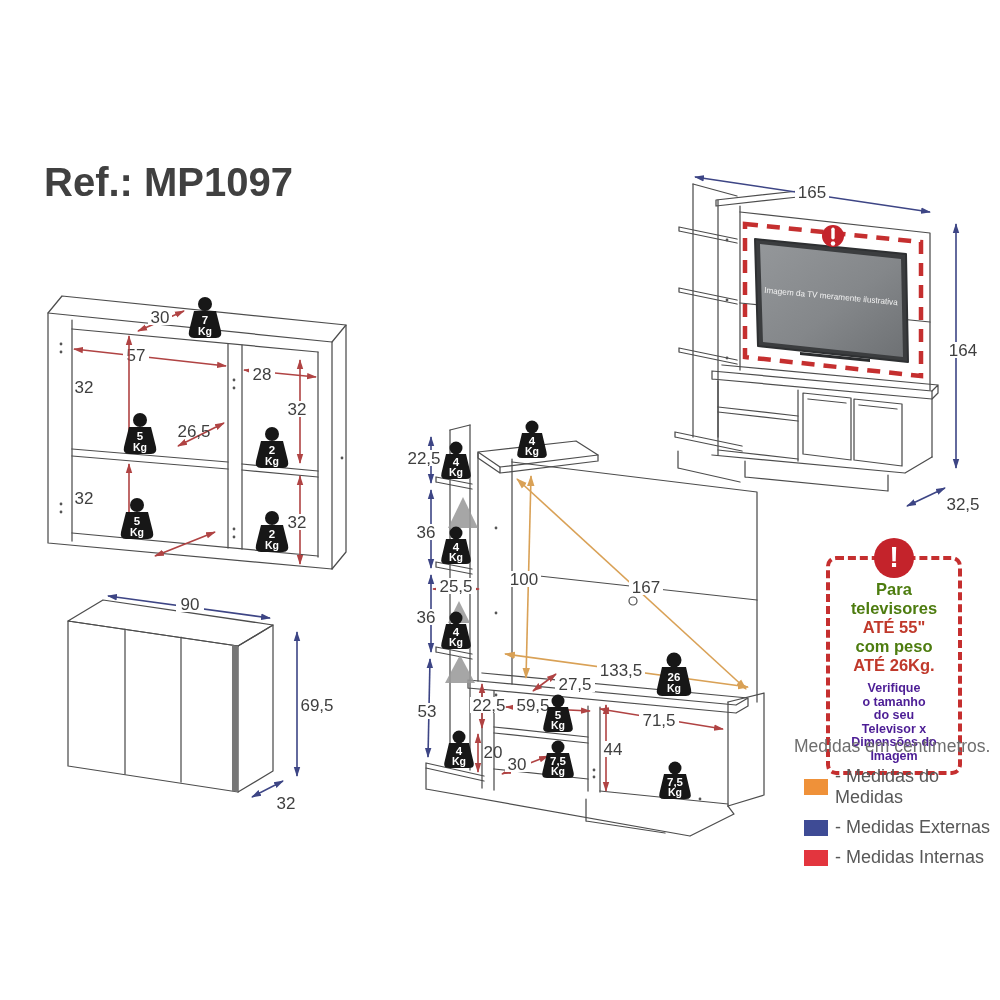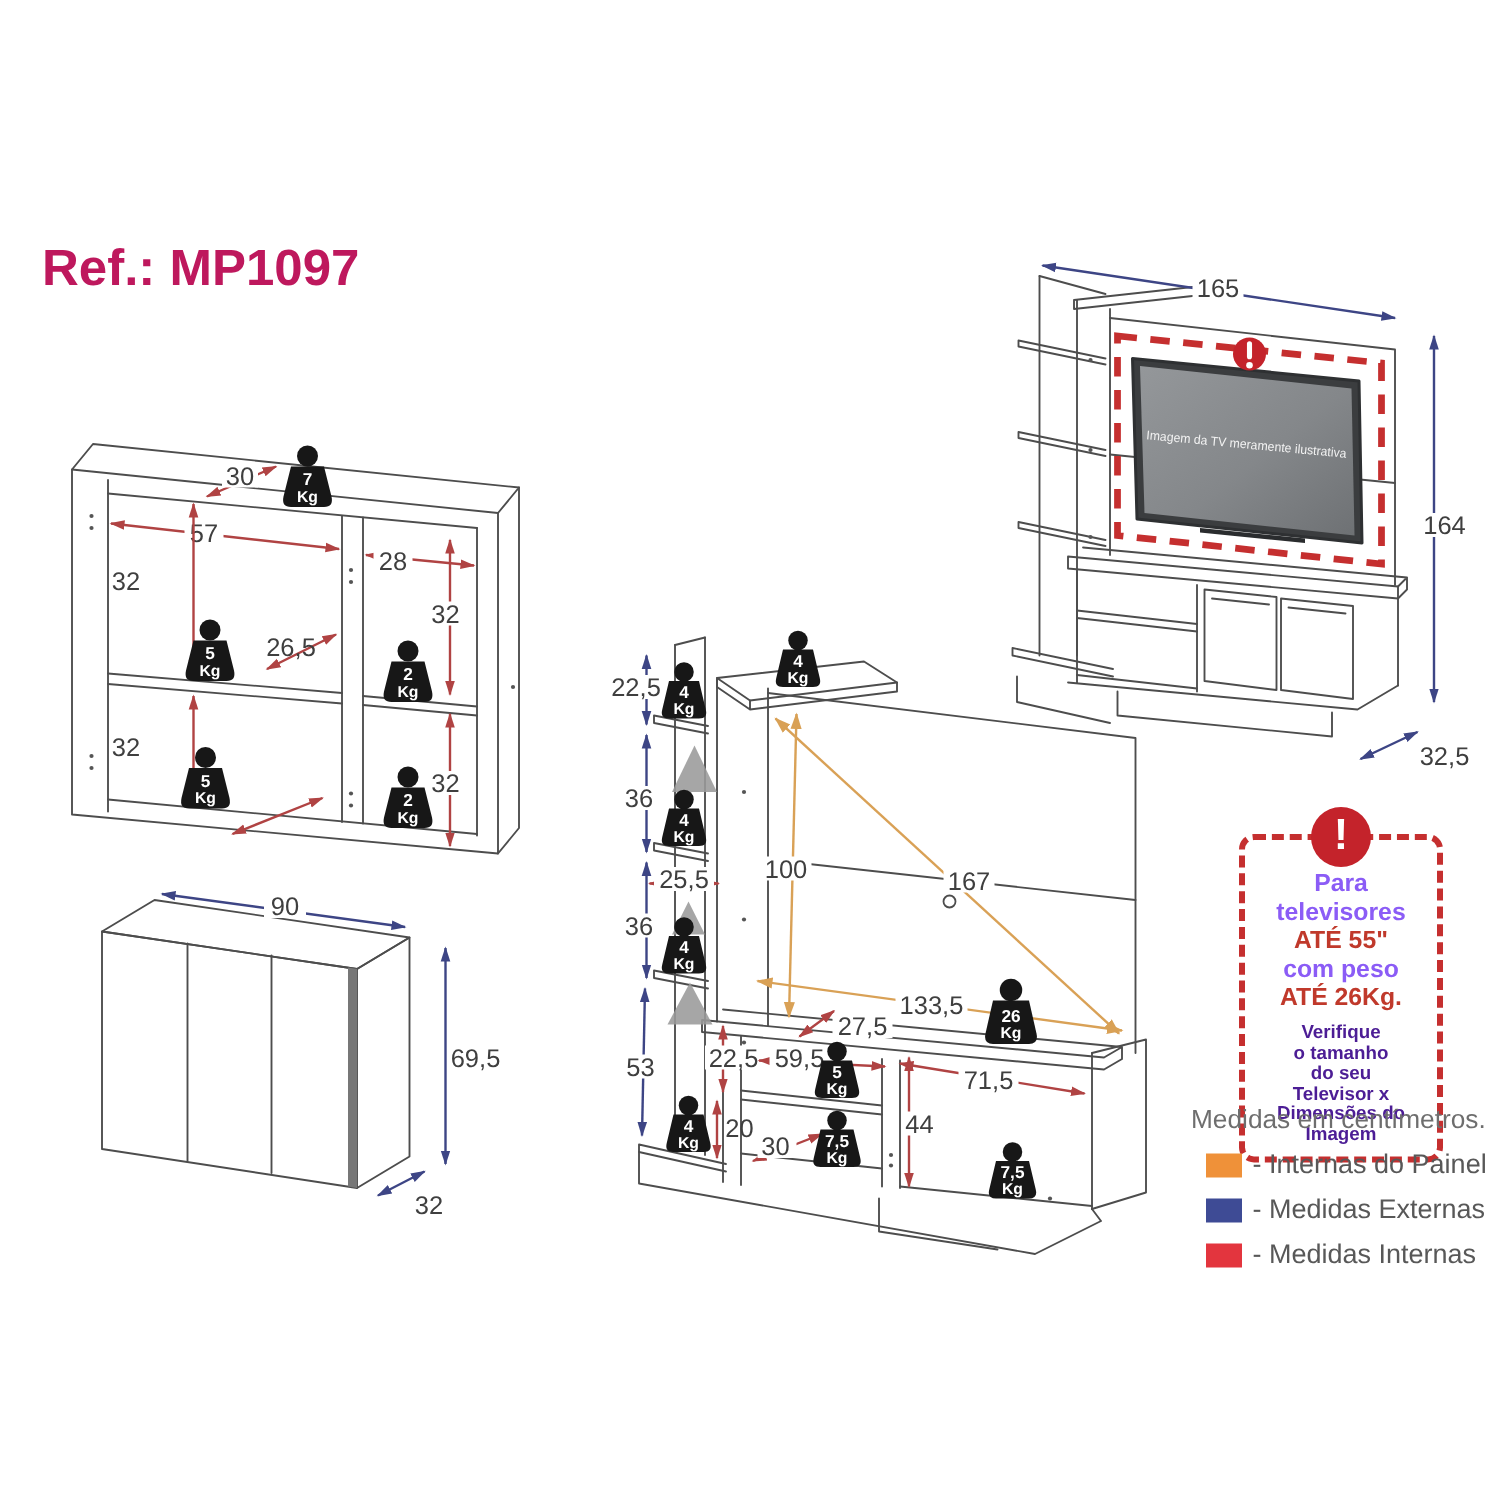--- a/index.html
+++ b/index.html
@@ -30,26 +30,26 @@
 
   
   .tvframe{fill:#3b3d3f;stroke:#2e3032;stroke-width:2;stroke-linejoin:round;}
   .tvtext{fill:#f2f2f2;font-size:8.5px;}
 
   
   .dash{fill:none;stroke:#C52F2F;stroke-width:4.5;stroke-dasharray:13 9;}
   .warncirc{fill:#C4232B;}
 
   
-  #title{position:absolute;left:28px;top:160px;font-size:34px;font-weight:bold;color:#be185d;}
+  #title{position:absolute;left:44px;top:160px;font-size:40px;font-weight:bold;color:#404040;}
   .warnbox{position:absolute;left:826px;top:556px;width:122px;border:4px dashed #C52F2F;
            border-radius:10px;text-align:center;padding:20px 3px 8px 3px;}
   .warn-icon{position:absolute;top:-22px;left:50%;transform:translateX(-50%);width:40px;height:40px;
              border-radius:50%;background:#C4232B;color:#fff;font-size:29px;font-weight:bold;line-height:39px;}
-  .wl{font-size:16.5px;font-weight:bold;color:#8b5cf6;line-height:19px;}
+  .wl{font-size:16.5px;font-weight:bold;color:#4d7c0f;line-height:19px;}
   .wl.red{color:#C0392B;}
   .wn{font-size:12.5px;font-weight:bold;color:#4c1d95;line-height:13.5px;}
   .wn.first{margin-top:7px;}
   .legend{position:absolute;left:788px;top:736px;width:210px;}
   .lg-head{font-size:17.5px;color:#6e6e6e;margin-left:6px;}
   .lg-row{display:flex;align-items:center;margin-top:9px;}
   .sw{width:24px;height:16px;margin-left:16px;margin-right:7px;flex:0 0 auto;}
   .sw.orange{background:#EF9139;}
   .sw.red{background:#E3353E;}
   .sw.blue{background:#3E4B95;}
@@ -435,21 +435,21 @@
   <div class="wn">o tamanho</div>
   <div class="wn">do seu</div>
   <div class="wn">Televisor x</div>
   <div class="wn">Dimensões do Imagem</div>
 </div>
 
 <div class="legend">
   <div class="lg-head">Medidas em centímetros.</div>
   <div class="lg-row">
     <span class="sw orange"></span>
-    <span class="lg-label">- Internas do Painel</span>
+    <span class="lg-label">- Medidas do Medidas</span>
   </div>
   <div class="lg-row">
     <span class="sw blue"></span>
     <span class="lg-label">- Medidas Externas</span>
   </div>
   <div class="lg-row">
     <span class="sw red"></span>
     <span class="lg-label">- Medidas Internas</span>
   </div>
 </div>

